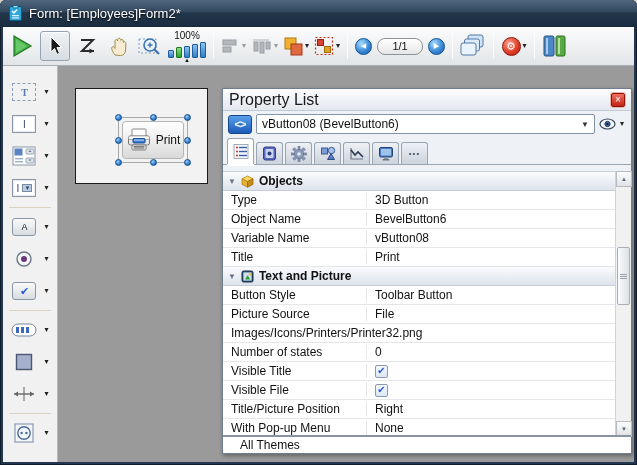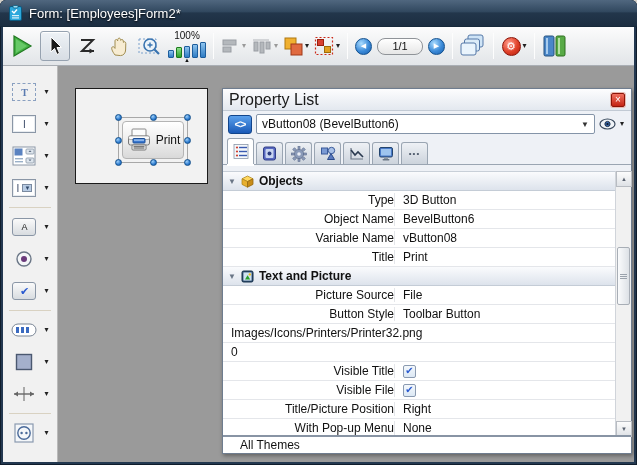--- a/index.html
+++ b/index.html
@@ -70,21 +70,21 @@
   .combo .ca{font-size:8px;color:#333;}
   .eyewrap{display:flex;align-items:center;gap:2px;padding-right:2px;}
   
   #ptabs{position:absolute;left:0;top:48px;right:0;height:28px;display:flex;align-items:flex-end;padding:0 4px;border-bottom:1px solid #9aa5b2;}
   .ptab{width:27px;height:22px;border:1px solid #9aa5b2;border-bottom:none;border-radius:3px 3px 0 0;margin-right:2px;
     background:linear-gradient(#eef1f5,#ccd3dc);display:flex;align-items:center;justify-content:center;}
   .ptab.active{height:26px;background:#fff;position:relative;box-shadow:0 2px 0 #fff;}
   
   #pgrid{position:absolute;left:0;top:82px;right:0;height:266px;background:#fff;border-top:1px solid #c8cfd8;}
   .gr{display:flex;height:19px;border-bottom:1px solid #e4e6ea;align-items:center;font-size:12px;color:#111;}
-  .gr .lab{width:172px;padding-left:8px;border-right:1px solid #e4e6ea;overflow:hidden;white-space:nowrap;text-align:right;}
+  .gr .lab{width:144px;padding-left:8px;border-right:1px solid #e4e6ea;overflow:hidden;white-space:nowrap;}
   .gr .val{flex:1;padding-left:8px;overflow:hidden;white-space:nowrap;}
   .gr.sec{background:linear-gradient(#fafbfd,#dde3ec);border-bottom:1px solid #c4ccd6;font-weight:bold;}
   .gr.sec .slab{display:flex;align-items:center;gap:5px;padding-left:5px;}
   .tri{font-size:8px;color:#6a7686;}
   .cb{width:13px;height:13px;border:1px solid #8a9ab0;border-radius:2px;background:linear-gradient(#f4f8fc,#dce8f4);
     display:flex;align-items:center;justify-content:center;font-size:10px;color:#2a5ad0;line-height:1;}
   
   #vsb{position:absolute;right:0;top:82px;width:16px;height:266px;background:#f1f1f1;border-left:1px solid #d0d4da;}
   .sbtn{position:absolute;left:0;width:16px;height:16px;background:linear-gradient(#fcfcfc,#dfe2e6);border:1px solid #b8bcc2;
     display:flex;align-items:center;justify-content:center;font-size:6px;color:#5a6270;}
@@ -474,31 +474,32 @@
             <svg width="13" height="13" viewBox="0 0 13 13">
               <rect x="1" y="1" width="11" height="11" rx="1.5" fill="#2a4a6e" stroke="#16304a"></rect>
               <rect x="2.4" y="2.4" width="8.2" height="8.2" fill="#cfe2f2"></rect>
               <polygon points="4,9.6 6.6,5.2 9.2,9.6" fill="#2aa02a"></polygon>
               <circle cx="8.8" cy="4.4" r="1.2" fill="#f0c020"></circle>
             </svg>
             <span>Text and Picture</span>
           </span>
         </div>
         <div class="gr">
+          <span class="lab">Button Style</span>
+          <span class="val">Toolbar Button</span>
+        </div>
+        <div class="gr">
           <span class="lab">Picture Source</span>
           <span class="val">File</span>
         </div>
         <div class="gr">
-          <span class="lab">Button Style</span>
-          <span class="val">Toolbar Button</span>
-        </div>
-        <div class="gr">
           <span class="val">Images/Icons/Printers/Printer32.png</span>
         </div>
         <div class="gr">
+          <span class="lab">Number of states</span>
           <span class="val">0</span>
         </div>
         <div class="gr">
           <span class="lab">Visible Title</span>
           <span class="val">
             <span class="cb">
                 <span>✔</span>
               </span>
           </span>
         </div>

